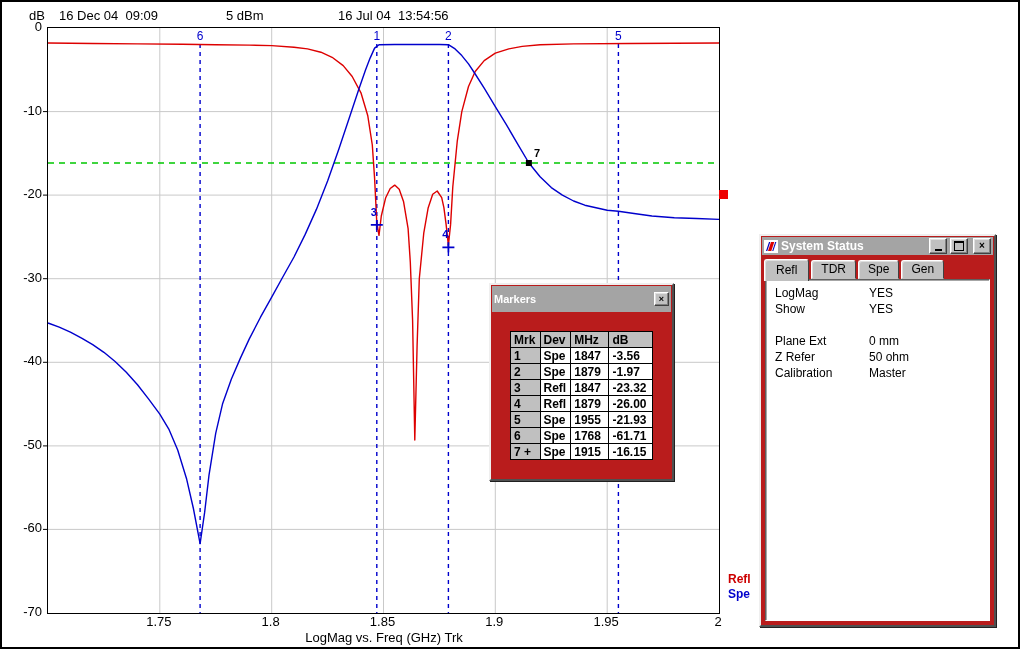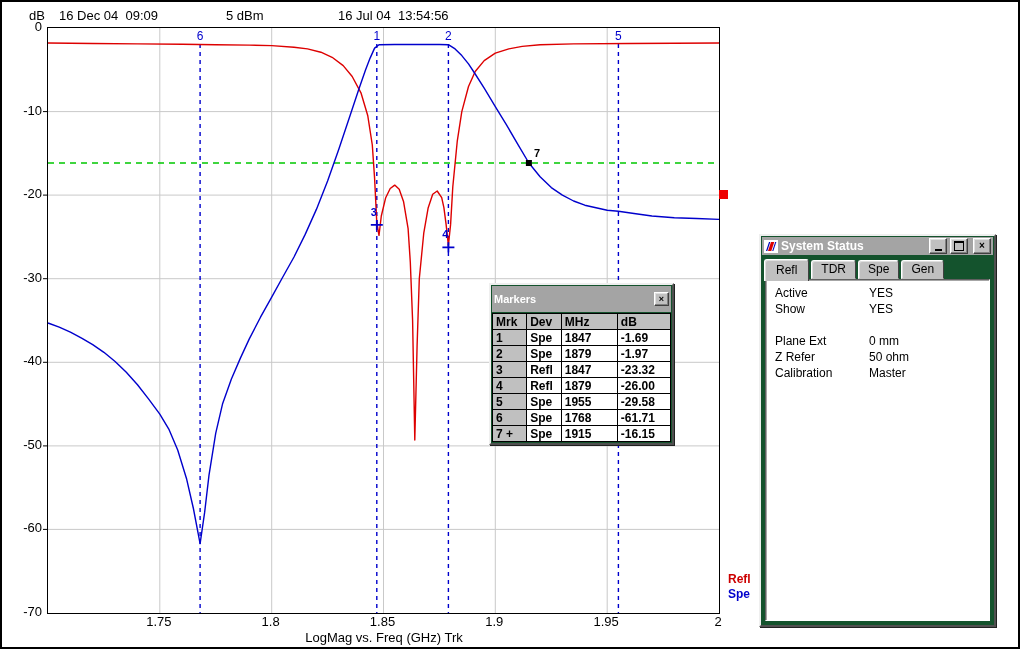--- a/index.html
+++ b/index.html
@@ -20,21 +20,21 @@
   }
   #plot svg { position:absolute; left:0; top:0; overflow:visible; }
   .ylab { position:absolute; width:34px; text-align:right; font-size:13px; left:6px; }
   .xlab { position:absolute; width:44px; text-align:center; font-size:13px; top:612px; }
   #axis-title { position:absolute; top:628px; left:232px; width:300px; text-align:center; font-size:13px; }
   .trace-label { position:absolute; left:726px; font-size:12px; font-weight:bold; }
   #ref-square { position:absolute; width:9px; height:9px; }
 
   
   .win95 {
-    position:absolute; background:#14532d;
+    position:absolute; background:#b91c1c;
     border:2px solid; border-color:#efefef #505050 #505050 #efefef;
     box-shadow:1px 1px 0 #202020;
   }
   .titlebar {
     height:18px; background:#a4a4a4; display:flex; align-items:center;
     color:#fff; font-weight:bold; font-size:12px; padding:0 2px; gap:3px;
     margin:1px;
   }
   .titlebar.small { height:26px; font-size:11px; }
   .titlebar .title { flex:0 0 auto; }
@@ -46,21 +46,21 @@
     display:flex; align-items:center; justify-content:center;
     font-size:10px; font-weight:bold; color:#000; line-height:1;
   }
   .tb-btn.tiny { width:13px; height:12px; font-size:9px; }
   .glyph-min { display:block; width:7px; height:7px; border-bottom:2px solid #000; }
   .glyph-max { display:block; width:8px; height:7px; border:1px solid #000; border-top:2px solid #000; }
   .sysicon { width:14px; height:13px; background:#fff; display:inline-block; flex:0 0 auto; }
 
   
   #markers-table {
-    border-collapse:collapse; margin:1px; font-size:12px; font-weight:bold;
+    border-collapse:collapse; margin:19px; font-size:12px; font-weight:bold;
     table-layout:fixed;
   }
   #markers-table th, #markers-table td {
     border:1px solid #000; padding:0 3px; height:15px; text-align:left;
     background:#fff; overflow:hidden; white-space:nowrap;
   }
   #markers-table th { background:#c0c0c0; }
   #markers-table td.first { background:#c0c0c0; }
 
   
@@ -174,21 +174,21 @@
           <th style="width: 30px;">Dev</th>
           <th style="width: 60px;">MHz</th>
           <th style="width: 52px;">dB</th>
         </tr>
       </thead>
       <tbody>
         <tr>
           <td class="first">1</td>
           <td>Spe</td>
           <td>1847</td>
-          <td>-1.69</td>
+          <td>-3.56</td>
         </tr>
         <tr>
           <td class="first">2</td>
           <td>Spe</td>
           <td>1879</td>
           <td>-1.97</td>
         </tr>
         <tr>
           <td class="first">3</td>
           <td>Refl</td>
@@ -198,21 +198,21 @@
         <tr>
           <td class="first">4</td>
           <td>Refl</td>
           <td>1879</td>
           <td>-26.00</td>
         </tr>
         <tr>
           <td class="first">5</td>
           <td>Spe</td>
           <td>1955</td>
-          <td>-29.58</td>
+          <td>-21.93</td>
         </tr>
         <tr>
           <td class="first">6</td>
           <td>Spe</td>
           <td>1768</td>
           <td>-61.71</td>
         </tr>
         <tr>
           <td class="first">7 +</td>
           <td>Spe</td>
@@ -246,21 +246,21 @@
       </span>
   </div>
   <div id="status-tabs">
       <span class="tab selected">Refl</span>
       <span class="tab">TDR</span>
       <span class="tab">Spe</span>
       <span class="tab">Gen</span>
     </div>
   <div id="status-content">
       <div class="field-row" style="top: 6px;">
-        <span class="field-label">Active</span>
+        <span class="field-label">LogMag</span>
         <span class="field-value">YES</span>
       </div>
       <div class="field-row" style="top: 22px; text-align: right;">
         <span class="field-label">Show</span>
         <span class="field-value">YES</span>
       </div>
       <div class="field-row" style="top: 54px;">
         <span class="field-label">Plane Ext</span>
         <span class="field-value">0 mm</span>
       </div>

